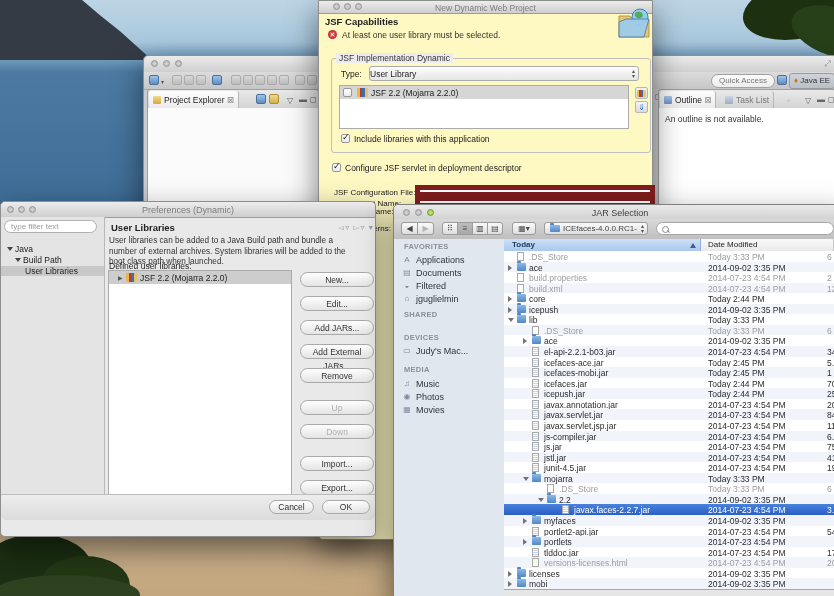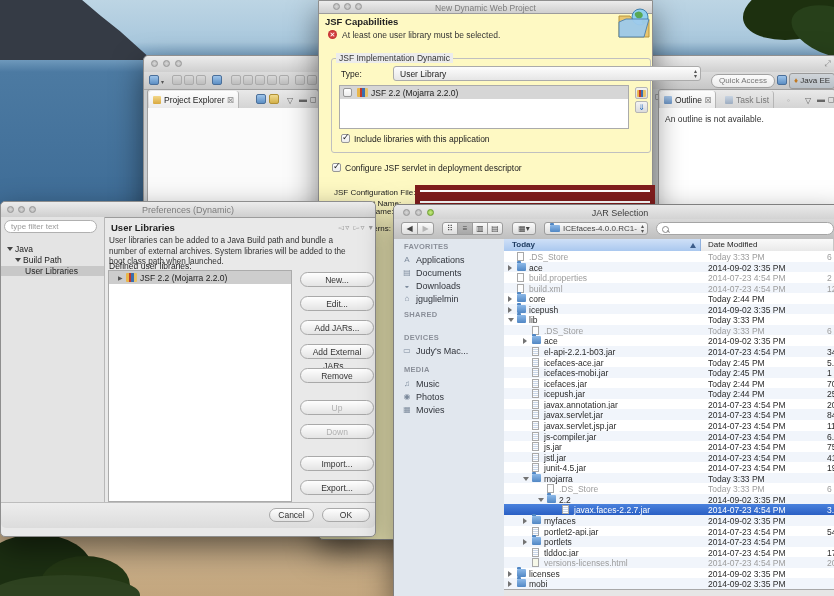--- a/index.html
+++ b/index.html
@@ -56,21 +56,21 @@
   
   #prefs{left:0;top:201px;width:376px;height:336px;background:#e9e9e9;border:1px solid #8e8e8e;border-radius:5px;box-sizing:border-box;}
   #prefs .titlebar{height:15px;border-radius:5px 5px 0 0;}
   .pref-side{position:absolute;left:0;top:15px;width:103px;bottom:25px;background:#e4e4e4;border-right:1px solid #b8b8b8;}
   .filter{position:absolute;left:3px;top:3px;width:93px;height:13px;border:1px solid #b0b0b0;border-radius:7px;font-size:8px;padding:0 6px;box-sizing:border-box;background:#fff;color:#333;outline:none;}
   .filter::placeholder{color:#9a9a9a;}
   .treerow{position:absolute;font-size:8.5px;color:#222;white-space:nowrap;}
   .treerow.sel{left:0;width:103px;background:#c8c8c8;}
   .tri-d{display:inline-block;width:0;height:0;border-top:4px solid #444;border-left:3px solid transparent;border-right:3px solid transparent;margin-right:2px;vertical-align:1px;}
   .navarrows{position:absolute;font-size:8px;color:#9a9a9a;letter-spacing:1px;}
-  .bottombar{position:absolute;left:0;right:0;bottom:8px;height:25px;border-top:1px solid #bdbdbd;background:linear-gradient(#ededed,#dcdcdc);border-radius:0 0 5px 5px;}
+  .bottombar{position:absolute;left:0;right:0;bottom:16px;height:25px;border-top:1px solid #bdbdbd;background:linear-gradient(#ededed,#dcdcdc);border-radius:0 0 5px 5px;}
   
   #jar{left:393px;top:204px;width:454px;height:396px;background:#e8e8e8;border:1px solid #7f7f7f;border-radius:5px 5px 0 0;box-sizing:border-box;}
   #jar .titlebar{height:14px;border-radius:5px 5px 0 0;background:linear-gradient(#e9e9e9,#d3d3d3);}
   .jtoolbar{position:absolute;left:0;top:14px;right:0;height:20px;background:linear-gradient(#d9d9d9,#bfbfbf);border-bottom:1px solid #909090;}
   .tbtn{position:absolute;top:3px;height:13px;border:1px solid #9c9c9c;background:linear-gradient(#fafafa,#dedede);box-sizing:border-box;font-size:8px;color:#444;text-align:center;line-height:12px;}
   .seg-sel{background:linear-gradient(#bdbdbd,#a8a8a8);}
   .loc-folder{display:inline-block;width:10px;height:7px;background:linear-gradient(#8db9e8,#5187c4);border-radius:1px;margin-right:3px;vertical-align:-1px;position:relative;}
   .loc-folder::before{content:"";position:absolute;left:0;top:-2px;width:4px;height:2px;background:#5187c4;border-radius:1px 1px 0 0;}
   .searchf{position:absolute;top:3px;height:13px;border:1px solid #a5a5a5;border-radius:8px;background:#fff;box-sizing:border-box;}
   .mag{position:absolute;left:5px;top:3px;width:5px;height:5px;border:1px solid #8a8a8a;border-radius:50%;}
@@ -193,21 +193,21 @@
     <svg class="abs" style="left:298px;top:6px;" width="34" height="32">
       <path d="M2 9 h11 l3 4 h16 v17 h-30 z" fill="#e9c66f" stroke="#b6953f" stroke-width="1"></path>
       <circle cx="23" cy="10" r="8" fill="#8fd0ef" stroke="#3f7fae" stroke-width="1"></circle>
       <path d="M18 6 q4 -3 7 0 q2 3 -1 5 q-4 1 -5 -1 q-2 -2 -1 -4 z" fill="#58a854"></path>
       <path d="M25 13 q3 -1 4 2 l-2 2 q-3 0 -2 -4 z" fill="#58a854"></path>
       <path d="M2 15 l7 -3 h23 l-5 18 h-25 z" fill="#9ecbec" stroke="#4f82ad" stroke-width="1" opacity="0.95"></path>
     </svg>
     <div class="group" style="left:12px;top:57px;width:318px;height:93px;"></div>
     <div class="grouplbl" style="left:17px;top:52px;">JSF Implementation Dynamic</div>
     <div class="lbl" style="left:22px;top:68px;">Type:</div>
-    <div class="dropdown" style="left:50px;top:65px;width:308px;height:15px;line-height:15px;padding-left:6px;margin-left:24px;">
+    <div class="dropdown" style="left:50px;top:65px;width:270px;height:15px;line-height:15px;">
       <span>User Library</span>
       <span class="stepper">▴<br>▾</span>
     </div>
     <div class="listbox" style="left:20px;top:84px;width:290px;height:44px;">
       <div style="position:relative;height:13px;background:#d6d6d6;">
         <span class="cb" style="left:3px;top:2px;"></span>
         <span class="lib-icon" style="position:absolute;left:17px;top:2px;"></span>
         <span class="lbl" style="left:31px;top:2px;">JSF 2.2 (Mojarra 2.2.0)</span>
       </div>
     </div>
@@ -295,21 +295,21 @@
         <span class="mag"></span>
       </div>
     </div>
     <div class="jsidebar" id="jsidebar">
         <div class="jside-h" style="top: 3px;">FAVORITES</div>
         <span class="jside-ic" style="top: 16px;">A</span>
         <div class="jside-i" style="top: 16px;">Applications</div>
         <span class="jside-ic" style="top: 29px;">▤</span>
         <div class="jside-i" style="top: 29px;">Documents</div>
         <span class="jside-ic" style="top: 42px;">◒</span>
-        <div class="jside-i" style="top: 42px;">Downloads</div>
+        <div class="jside-i" style="top: 42px;">Filtered</div>
         <span class="jside-ic" style="top: 55px;">⌂</span>
         <div class="jside-i" style="top: 55px;">jguglielmin</div>
         <div class="jside-h" style="top: 71px;">SHARED</div>
         <div class="jside-h" style="top: 94px;">DEVICES</div>
         <span class="jside-ic" style="top: 107px;">▭</span>
         <div class="jside-i" style="top: 107px;">Judy's Mac...</div>
         <div class="jside-h" style="top: 126px;">MEDIA</div>
         <span class="jside-ic" style="top: 140px;">♫</span>
         <div class="jside-i" style="top: 140px;">Music</div>
         <span class="jside-ic" style="top: 153px;">◉</span>

